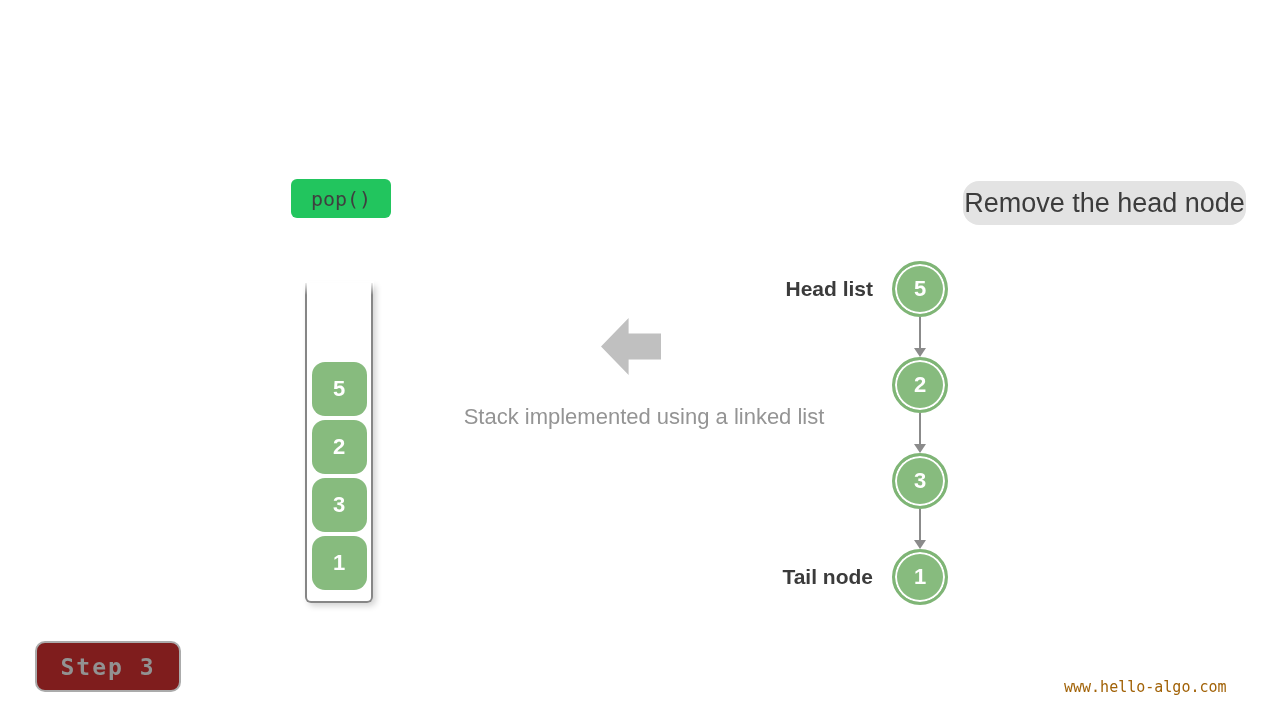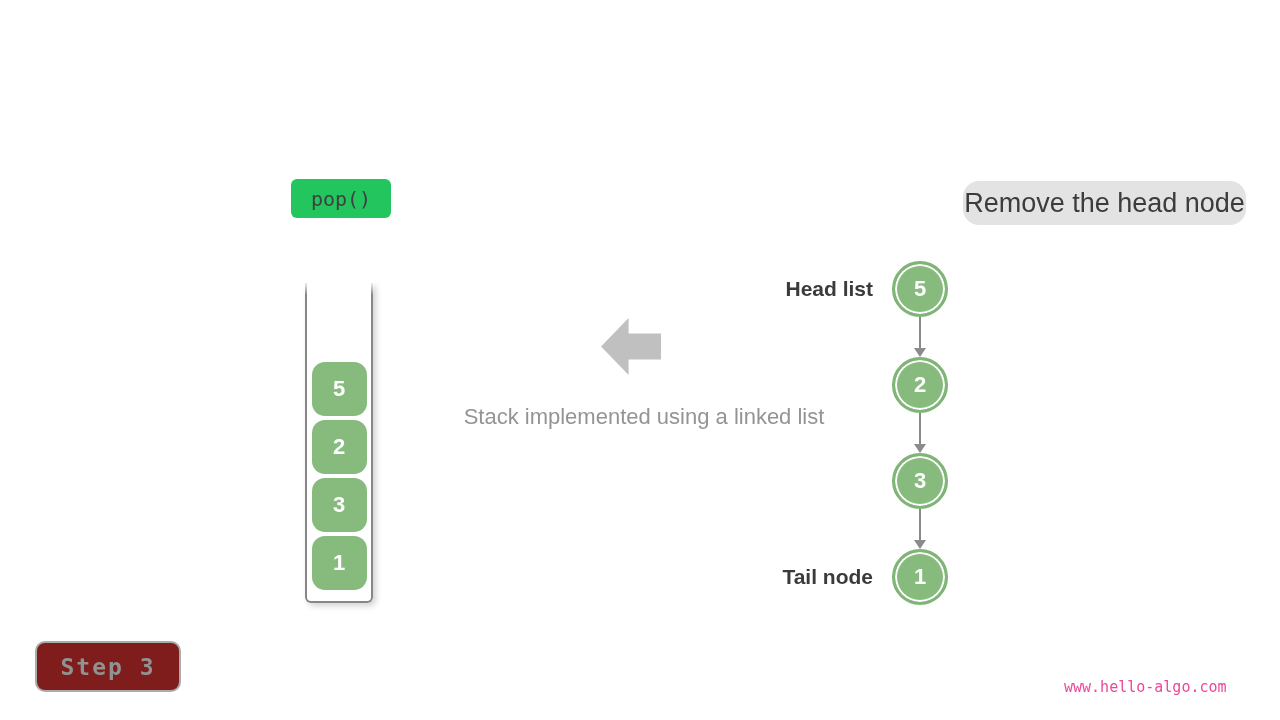--- a/index.html
+++ b/index.html
@@ -105,21 +105,21 @@
     border: 2px solid #ababab; border-radius: 10px;
     display: flex; align-items: center; justify-content: center;
     font-family: "DejaVu Sans Mono", monospace;
     font-size: 23px; font-weight: bold; color: #929292; letter-spacing: 2px;
   }
 
   
   .watermark {
     left: 1064px; top: 678px;
     font-family: "DejaVu Sans Mono", monospace;
-    font-size: 15px; color: #ec4899;
+    font-size: 15px; color: #a16207;
   }
 </style>
 </head>
 <body>
 
 <div class="abs op-badge">pop()</div>
 
 <div class="abs desc-badge">Remove the head node</div>
 
 <div class="abs stack-box">

